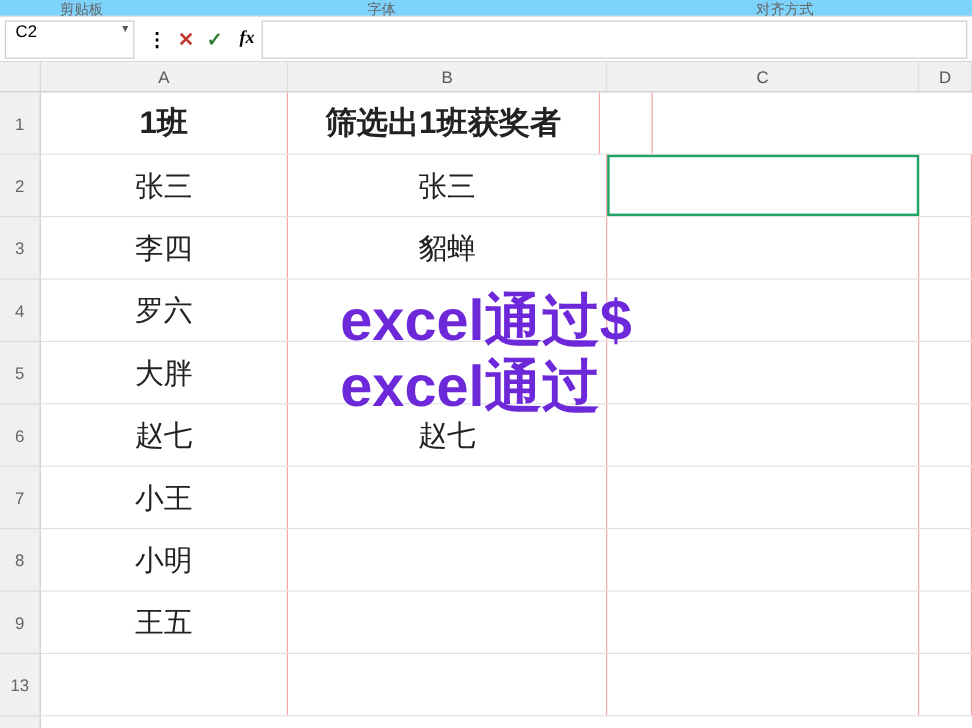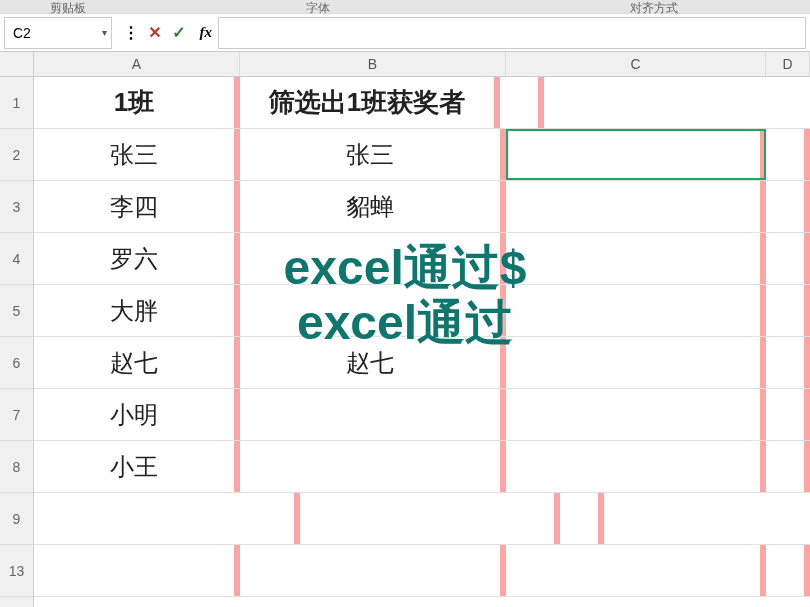--- a/index.html
+++ b/index.html
@@ -7,21 +7,21 @@
       font-family: "Microsoft YaHei", Arial, sans-serif;
       background: #fff;
       width: 810px;
       height: 607px;
       overflow: hidden;
       position: relative;
     }
     .ribbon-tabs {
       display: flex;
       height: 14px;
-      background: #e5e5e5;
+      background: #7dd3fc;
       font-size: 12px;
       color: #666;
       border-bottom: 1px solid #ddd;
     }
     .ribbon-tab {
       padding: 0 20px;
       white-space: nowrap;
     }
     .ribbon-tab:nth-child(1){ margin-left: 30px; }
     .ribbon-tab:nth-child(2){ margin-left: 180px; }
@@ -32,21 +32,20 @@
       height: 38px;
       border-bottom: 1px solid #ccc;
       background: #fff;
     }
     .name-box {
       width: 108px;
       height: 32px;
       border: 1px solid #ccc;
       margin: 0 4px;
       display: flex;
-      align-items: center;
       padding: 0 8px;
       font-size: 14px;
       position: relative;
     }
     .name-box-dd {
       position: absolute;
       right: 4px;
       font-size: 10px;
       color: #555;
     }
@@ -121,36 +120,35 @@
     .col-C { width: 260px; }
     .col-D { width: 44px; }
     .grid-body { flex:1; display:flex; flex-direction:column; }
     .grid-row { display:flex; height:52px; border-bottom:1px solid #e0e0e0; }
     .cell {
       display:flex;
       align-items:center;
       justify-content:center;
       font-size: 24px;
       color:#222;
-      border-right:6px solid #fca5a5;
+      border-right:1px solid #fca5a5;
     }
     .header-cell { font-weight: bold; font-size: 26px; }
     .selected-cell {
       outline: 2px solid #21a366;
       outline-offset: -2px;
     }
     .overlay {
       position: absolute;
       top: 240px;
       left: 50%;
       transform: translateX(-50%);
       font-size: 48px;
       font-weight: 700;
-      color: #0f766e;
-      text-align: center;
+      color: #6d28d9;
       line-height: 1.15;
       pointer-events: none;
       white-space: nowrap;
       text-shadow: 0 0 4px rgba(255,255,255,0.4);
     }
   </style>
 </head>
 <body>
 
 <div class="ribbon-tabs">
@@ -224,32 +222,33 @@
         <div class="cell col-C"></div>
         <div class="cell col-D"></div>
       </div>
       <div class="grid-row">
         <div class="cell col-A">赵七</div>
         <div class="cell col-B">赵七</div>
         <div class="cell col-C"></div>
         <div class="cell col-D"></div>
       </div>
       <div class="grid-row">
+        <div class="cell col-A">小王</div>
+        <div class="cell col-B"></div>
+        <div class="cell col-C"></div>
+        <div class="cell col-D"></div>
+      </div>
+      <div class="grid-row">
         <div class="cell col-A">小明</div>
         <div class="cell col-B"></div>
         <div class="cell col-C"></div>
         <div class="cell col-D"></div>
       </div>
       <div class="grid-row">
-        <div class="cell col-A">小王</div>
-        <div class="cell col-B"></div>
-        <div class="cell col-C"></div>
-        <div class="cell col-D"></div>
-      </div>
-      <div class="grid-row">
+        <div class="cell col-A">王五</div>
         <div class="cell col-B"></div>
         <div class="cell col-C"></div>
         <div class="cell col-D"></div>
       </div>
       <div class="grid-row">
         <div class="cell col-A"></div>
         <div class="cell col-B"></div>
         <div class="cell col-C"></div>
         <div class="cell col-D"></div>
       </div>

